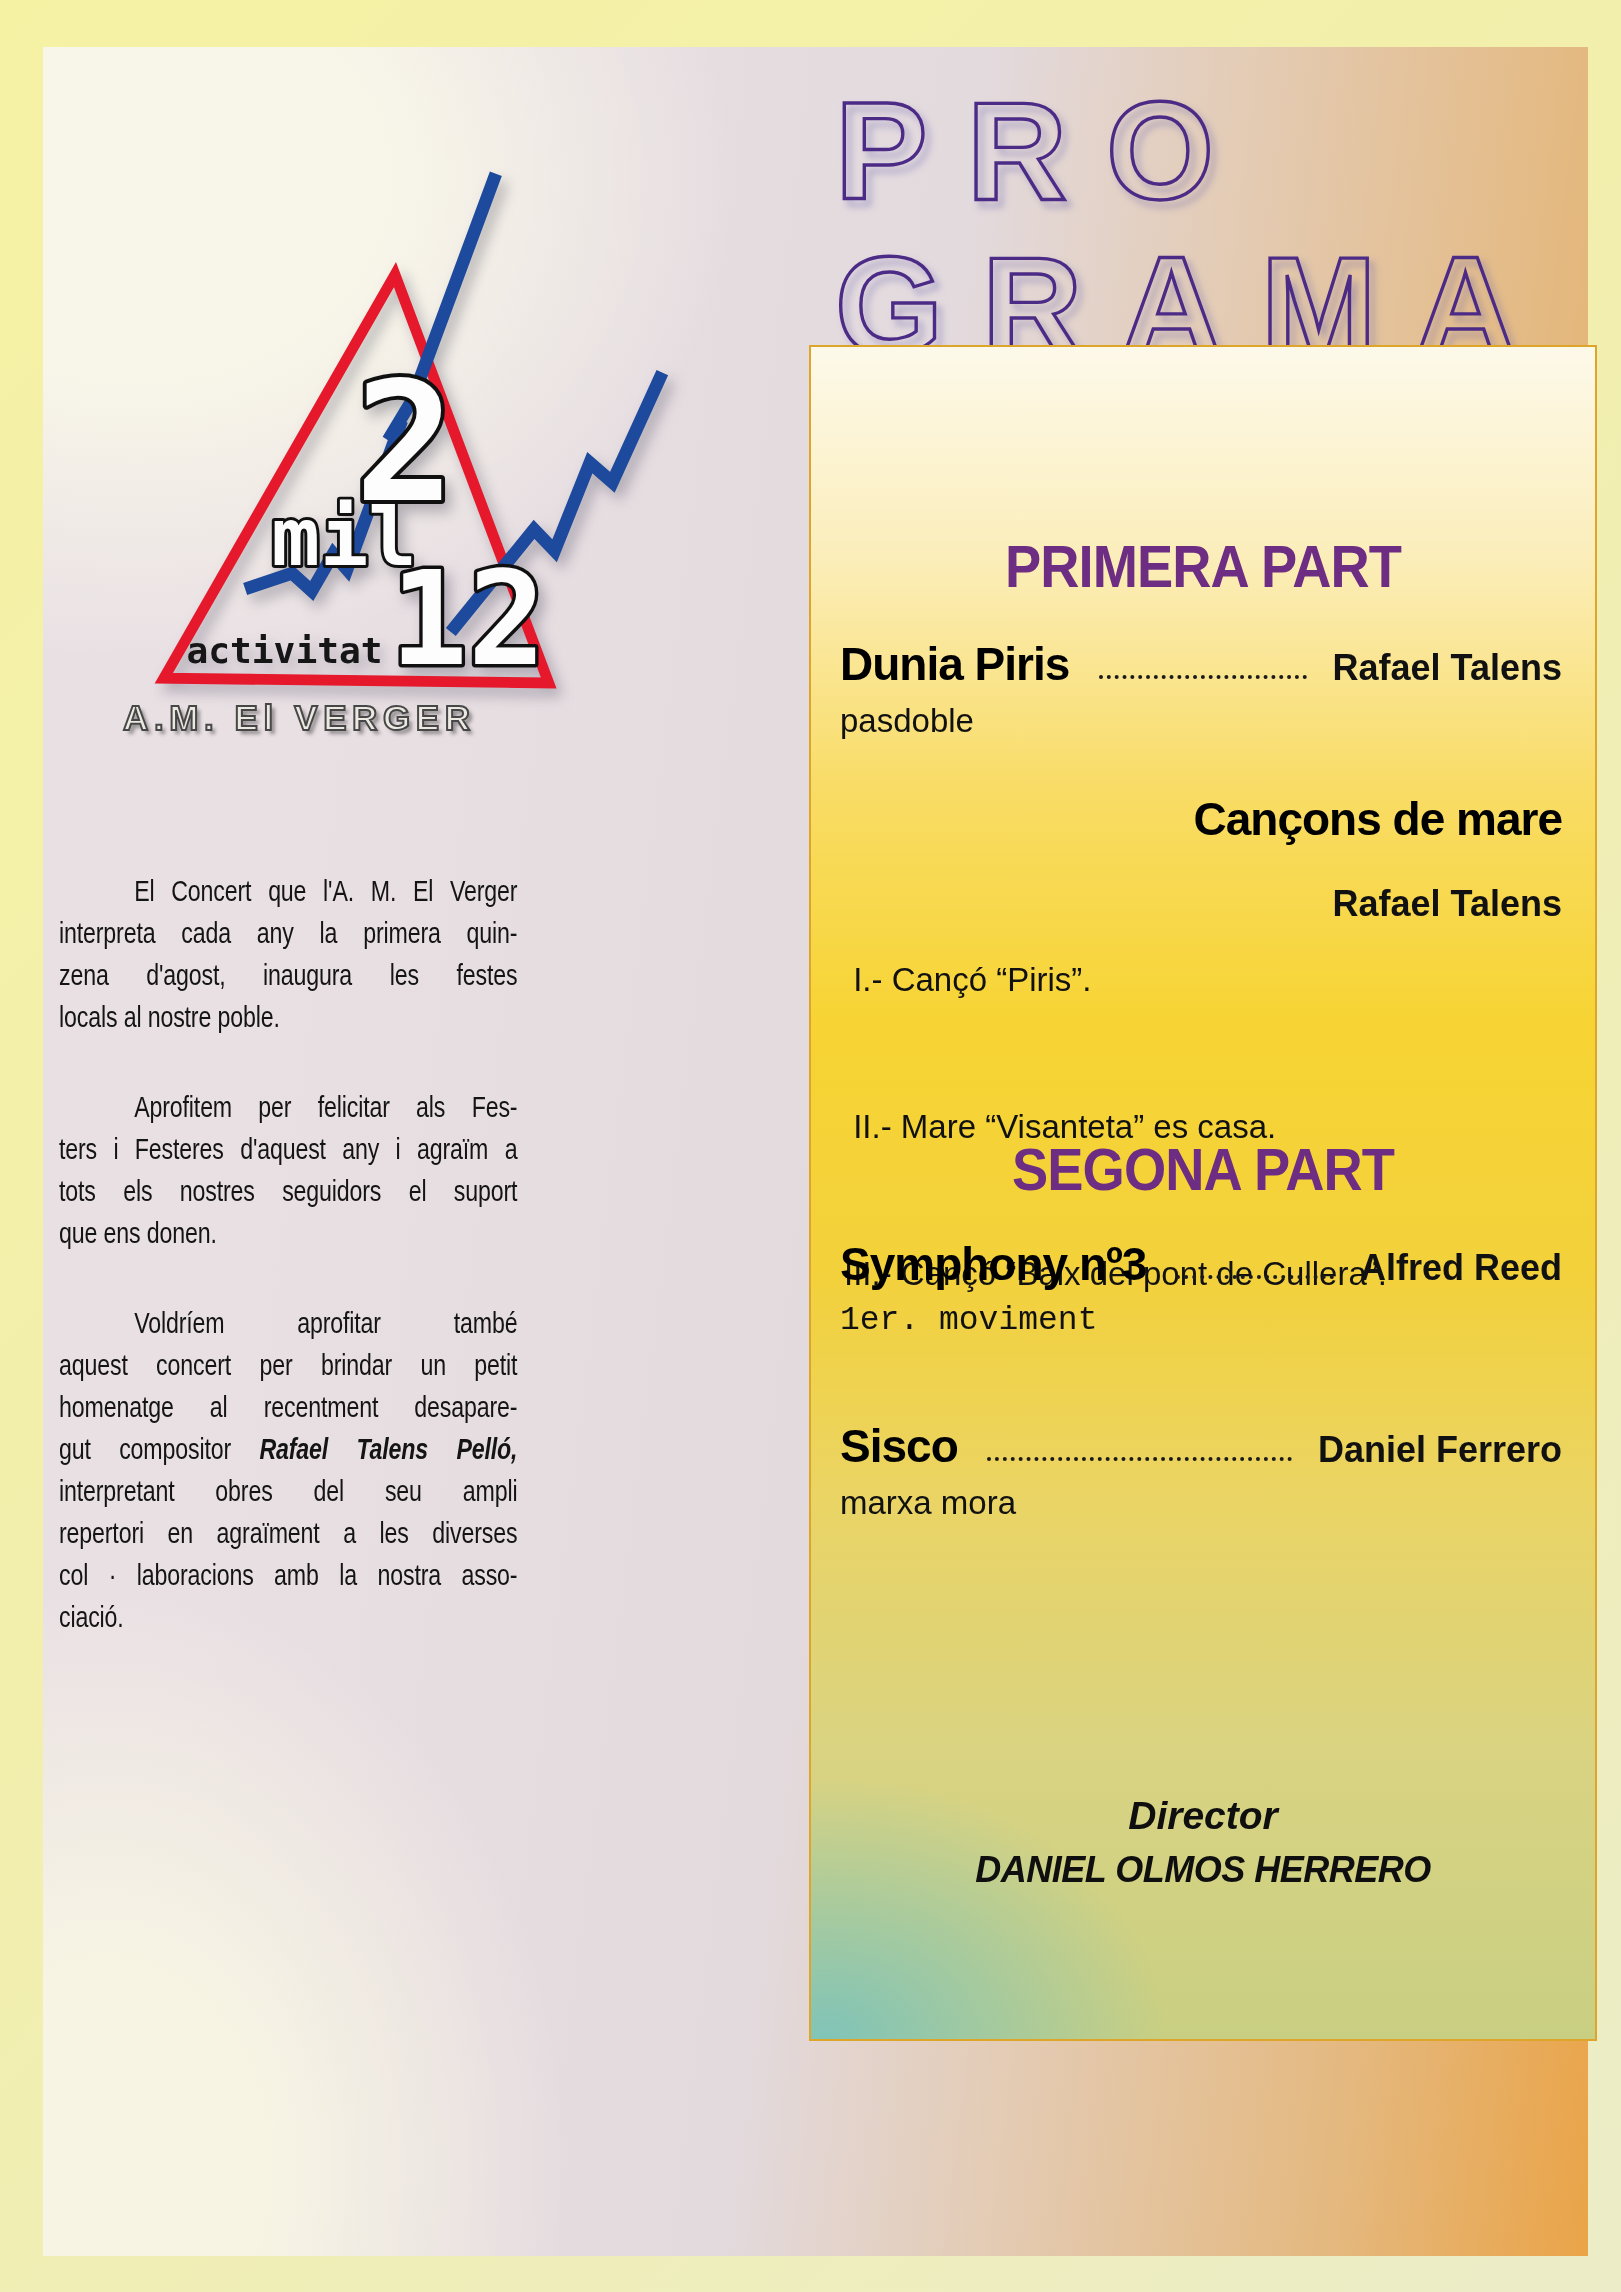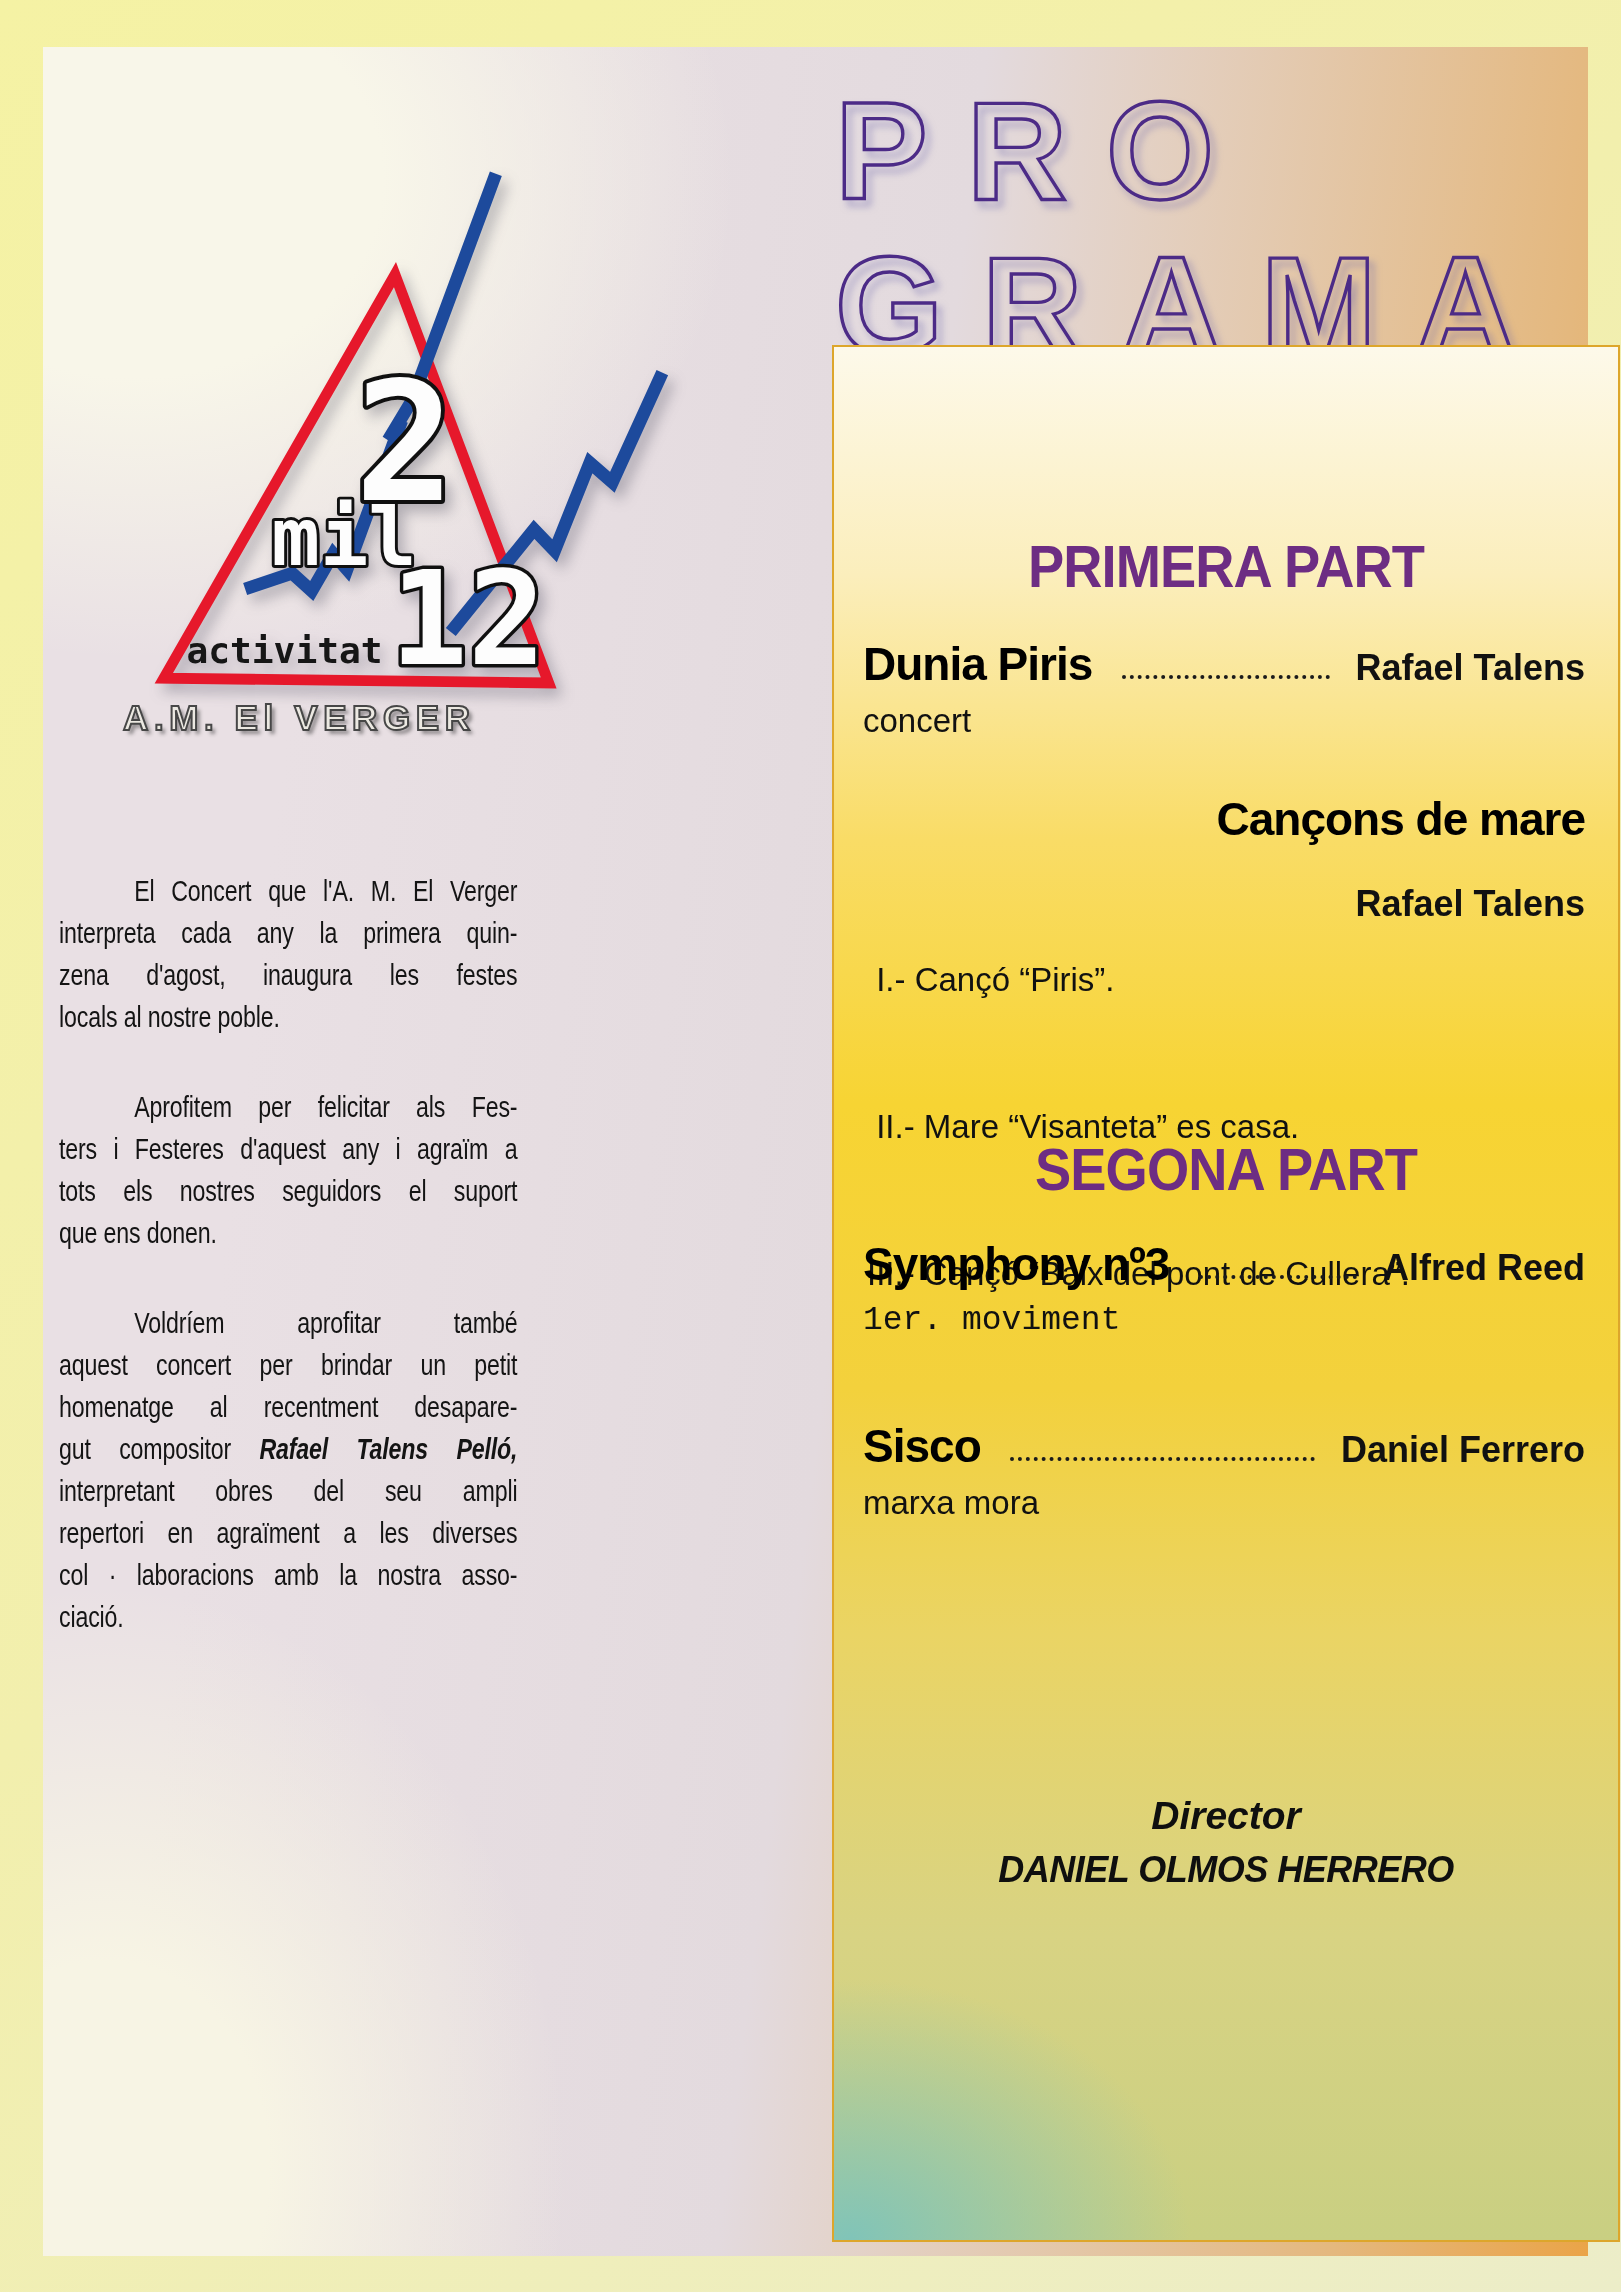--- a/index.html
+++ b/index.html
@@ -26,21 +26,21 @@
     text-shadow:3.9px 3.9px 3.9px rgba(40,40,40,0.45);white-space:nowrap;}
   
   .intro{position:absolute;left:59px;top:870px;width:573px;transform:scaleX(0.8);
     transform-origin:left top;font-size:29px;line-height:42px;color:#141414;letter-spacing:-0.2px;}
   .para{margin:0 0 48px 0;}
   .jline{text-align:justify;text-align-last:justify;}
   .jline.first{padding-left:94px;}
   .jline.last{text-align-last:left;}
   .em-name{font-weight:bold;font-style:italic;}
   
-  .panel{position:absolute;left:832px;top:345px;width:788px;height:1897px;box-sizing:border-box;
+  .panel{position:absolute;left:809px;top:345px;width:788px;height:1696px;box-sizing:border-box;
     border:2.9px solid #dda62b;
     background:
       radial-gradient(ellipse 549px 421px at 2% 100%, rgba(122,195,189,0.92), rgba(122,195,189,0) 62%),
       linear-gradient(to bottom,#fdf9ea 0%,#fbeebc 12%,#f9dc66 26%,#f7d433 40%,#f3d13c 55%,#ead464 68%,#d8d383 84%,#c9cf82 100%);}
   .part-heading{position:absolute;left:29px;right:29px;text-align:center;font-size:59px;
     font-weight:bold;color:#6d2d83;letter-spacing:-1px;transform:scaleX(0.92);}
   .heading-1{top:186px;}
   .heading-2{top:789px;}
   .prog-row{position:absolute;left:29px;right:33px;display:flex;align-items:flex-end;gap:16px;}
   .row-1{top:294px;} .row-2{top:449px;flex-direction:column;} .row-3{top:894px;} .row-4{top:1076px;}
@@ -103,21 +103,21 @@
 
   <div class="panel">
 
     <div class="part-heading heading-1">PRIMERA PART</div>
 
     <div class="prog-row row-1">
       <span class="prog-title">Dunia Piris</span>
       <span class="prog-leader"></span>
       <span class="prog-author">Rafael Talens</span>
     </div>
-    <div class="prog-sub sub-1">concert</div>
+    <div class="prog-sub sub-1">pasdoble</div>
 
     <div class="prog-row row-2">
       <span class="prog-title">Cançons de mare</span>
       <span class="prog-leader"></span>
       <span class="prog-author">Rafael Talens</span>
     </div>
     <div class="movements">
       <div> I.- Cançó “Piris”.</div>
       <div> II.- Mare “Visanteta” es casa.</div>
       <div>III.- Cançó “Baix del pont de Cullera”.</div>

